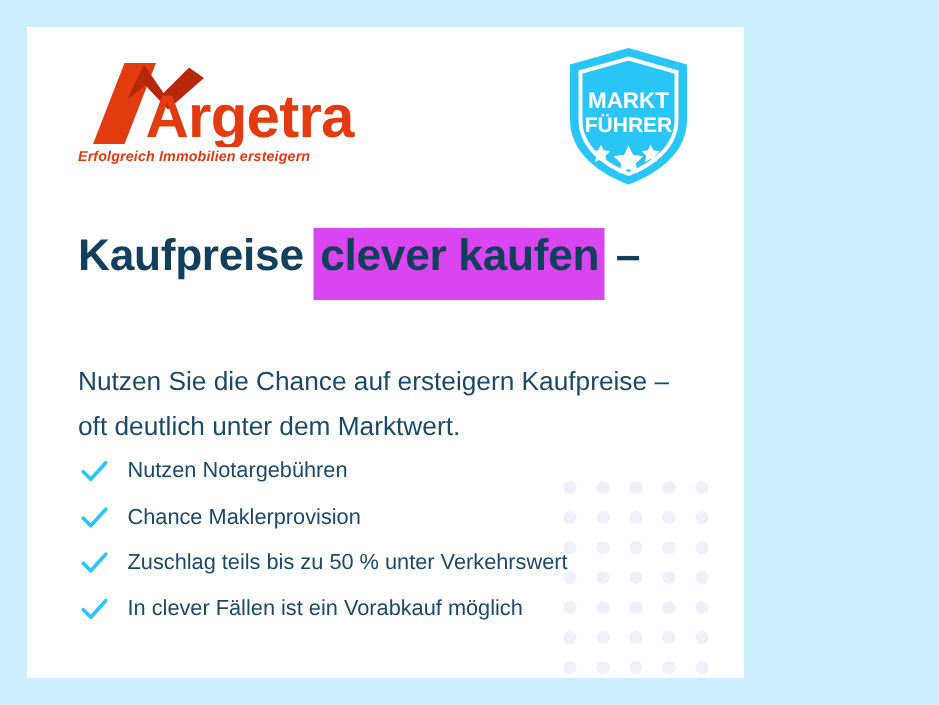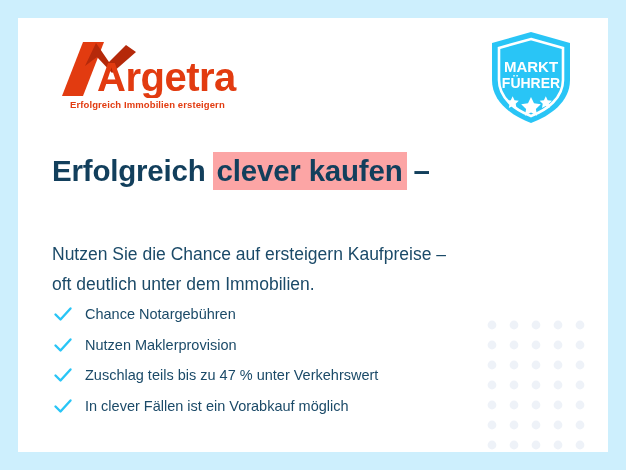--- a/index.html
+++ b/index.html
@@ -18,21 +18,21 @@
     height: 470px;
     background: #cdeffd;
     box-sizing: border-box;
     overflow: hidden;
   }
 
   .inner-panel {
     position: absolute;
     left: 18px;
     top: 18px;
-    width: 590px;
+    width: 478px;
     height: 434px;
     background: #ffffff;
     overflow: hidden;
   }
 
   
   .dot-grid {
     position: absolute;
     right: 6px;
     top: 285px;
@@ -50,27 +50,27 @@
   }
   .logo-mark-row {
     position: relative;
     height: 58px;
   }
   .logo-svg {
     display: block;
   }
   .logo-tagline {
     margin-top: 1px;
-    margin-left: 18px;
     font-size: 9.5px;
     font-weight: bold;
     letter-spacing: 0.1px;
     color: #e23b10;
     white-space: nowrap;
     font-family: "Liberation Sans", sans-serif;
+    font-style: italic;
   }
 
   
   .badge {
     position: absolute;
     right: 34px;
     top: 12px;
     width: 86px;
     height: 96px;
   }
@@ -81,22 +81,22 @@
     left: 34px;
     top: 113px;
     width: 510px;
     font-size: 29.5px;
     font-weight: bold;
     line-height: 40px;
     color: #123f5c;
     letter-spacing: -0.2px;
   }
   .headline .hl {
-    background: #fca5a5;
-    padding: 2px 4px 3px 4px;
+    background: #d946ef;
+    padding: 2px 4px 13px 4px;
     margin: 0 -1px;
     box-decoration-break: clone;
     -webkit-box-decoration-break: clone;
   }
   .headline-line2 {
     display: block;
   }
 
   
   .subheading {
@@ -210,46 +210,46 @@
       <text x="43" y="42" text-anchor="middle" font-family="Liberation Sans, sans-serif" font-size="15" font-weight="bold" fill="#ffffff">MARKT</text>
       <text x="43" y="58" text-anchor="middle" font-family="Liberation Sans, sans-serif" font-size="14" font-weight="bold" fill="#ffffff">FÜHRER</text>
       <g fill="#ffffff">
         <polygon points="24,66 26.2,70.6 31.2,71.3 27.6,74.8 28.5,79.8 24,77.4 19.5,79.8 20.4,74.8 16.8,71.3 21.8,70.6" transform="scale(0.85) translate(5,12)"></polygon>
         <polygon points="43,62 46,68.2 52.8,69.2 47.9,74 49.1,80.8 43,77.6 36.9,80.8 38.1,74 33.2,69.2 40,68.2" transform="translate(0,5)"></polygon>
         <polygon points="62,66 64.2,70.6 69.2,71.3 65.6,74.8 66.5,79.8 62,77.4 57.5,79.8 58.4,74.8 54.8,71.3 59.8,70.6" transform="scale(0.85) translate(6,12)"></polygon>
       </g>
     </svg>
 
     <h1 class="headline">
-      <span>Erfolgreich </span><span class="hl">clever kaufen</span><span> –</span>
+      <span>Kaufpreise </span><span class="hl">clever kaufen</span><span> –</span>
     </h1>
 
     <p class="subheading">
       <span>Nutzen Sie die Chance auf ersteigern Kaufpreise –</span><br>
-      <span>oft deutlich unter dem Immobilien.</span>
+      <span>oft deutlich unter dem Marktwert.</span>
     </p>
 
     <ul class="checklist">
       <li class="check-item">
         <svg class="check-icon" viewBox="0 0 22 22" xmlns="http://www.w3.org/2000/svg">
           <path d="M3.5 11.5 L8.5 16.5 L18.5 5.5" fill="none" stroke="#29c5f6" stroke-width="2.4" stroke-linecap="round" stroke-linejoin="round"></path>
         </svg>
-        <span class="check-label">Chance Notargebühren</span>
-      </li>
-      <li class="check-item">
-        <svg class="check-icon" viewBox="0 0 22 22" xmlns="http://www.w3.org/2000/svg">
-          <path d="M3.5 11.5 L8.5 16.5 L18.5 5.5" fill="none" stroke="#29c5f6" stroke-width="2.4" stroke-linecap="round" stroke-linejoin="round"></path>
-        </svg>
-        <span class="check-label">Nutzen Maklerprovision</span>
-      </li>
-      <li class="check-item">
-        <svg class="check-icon" viewBox="0 0 22 22" xmlns="http://www.w3.org/2000/svg">
-          <path d="M3.5 11.5 L8.5 16.5 L18.5 5.5" fill="none" stroke="#29c5f6" stroke-width="2.4" stroke-linecap="round" stroke-linejoin="round"></path>
-        </svg>
-        <span class="check-label">Zuschlag teils bis zu 47 % unter Verkehrswert</span>
+        <span class="check-label">Nutzen Notargebühren</span>
+      </li>
+      <li class="check-item">
+        <svg class="check-icon" viewBox="0 0 22 22" xmlns="http://www.w3.org/2000/svg">
+          <path d="M3.5 11.5 L8.5 16.5 L18.5 5.5" fill="none" stroke="#29c5f6" stroke-width="2.4" stroke-linecap="round" stroke-linejoin="round"></path>
+        </svg>
+        <span class="check-label">Chance Maklerprovision</span>
+      </li>
+      <li class="check-item">
+        <svg class="check-icon" viewBox="0 0 22 22" xmlns="http://www.w3.org/2000/svg">
+          <path d="M3.5 11.5 L8.5 16.5 L18.5 5.5" fill="none" stroke="#29c5f6" stroke-width="2.4" stroke-linecap="round" stroke-linejoin="round"></path>
+        </svg>
+        <span class="check-label">Zuschlag teils bis zu 50 % unter Verkehrswert</span>
       </li>
       <li class="check-item">
         <svg class="check-icon" viewBox="0 0 22 22" xmlns="http://www.w3.org/2000/svg">
           <path d="M3.5 11.5 L8.5 16.5 L18.5 5.5" fill="none" stroke="#29c5f6" stroke-width="2.4" stroke-linecap="round" stroke-linejoin="round"></path>
         </svg>
         <span class="check-label">In clever Fällen ist ein Vorabkauf möglich</span>
       </li>
     </ul>
 
   </div>

